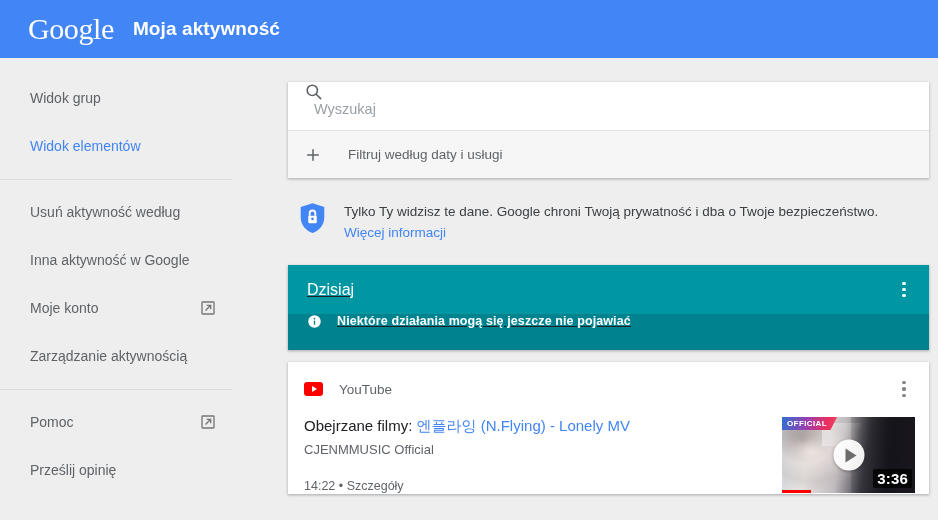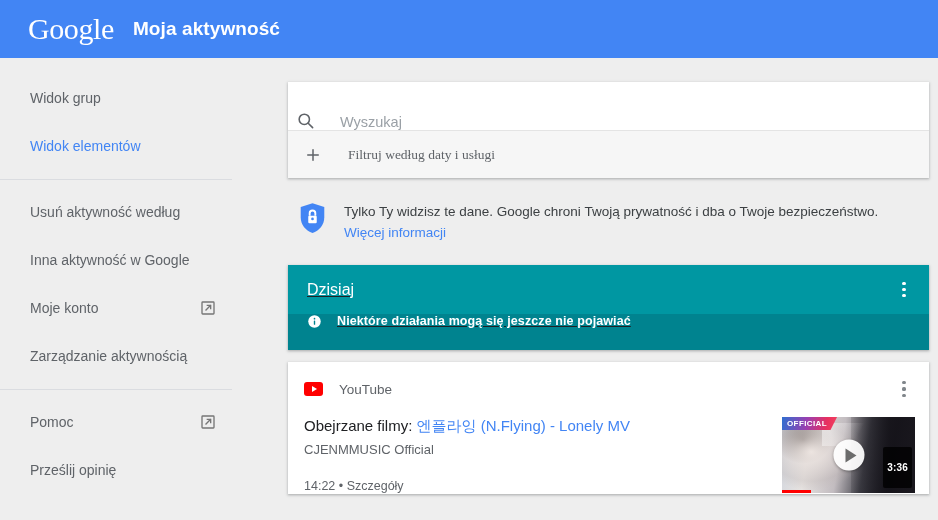--- a/index.html
+++ b/index.html
@@ -89,40 +89,40 @@
   .card {
     background: #ffffff;
     box-shadow: 0 1px 2px rgba(60,64,67,0.28), 0 1px 3px 1px rgba(60,64,67,0.10);
     width: 641px;
   }
 
   
   .search-card { margin-bottom: 0; }
   .search-row {
     display: flex;
-    align-items: flex-end;
+    align-items: flex-start;
     height: 48px;
-    padding: 0 0 0 8px;
+    padding: 0 0 0 16px;
     background: #ffffff;
+    flex-direction: column;
   }
   .search-icon-wrap { width: 34px; display: flex; align-items: center; }
   .search-placeholder {
     font-size: 14.5px;
     color: #9aa0a6;
     padding-left: 10px;
   }
   .filter-row {
     display: flex;
     align-items: center;
     height: 48px;
     padding: 0 0 0 16px;
     background: #f6f6f6;
     border-top: 1px solid #e4e4e4;
     cursor: pointer;
-    font-family: Liberation Serif, serif;
   }
   .plus-wrap { width: 34px; display: flex; align-items: center; }
   .filter-label {
     font-size: 13.5px;
     color: #5f6368;
     padding-left: 10px;
   }
 
   
   .privacy {
@@ -315,23 +315,23 @@
     border-top: 7px solid transparent;
     border-bottom: 7px solid transparent;
     margin-left: 4px;
     display: block;
   }
   .thumb-dur {
     position: absolute;
     right: 3px; bottom: 5px;
     background: rgba(0,0,0,0.78);
     color: #ffffff;
-    font-size: 10px;
+    font-size: 15px;
     font-weight: 700;
-    padding: 15px 4px;
+    padding: 1px 4px;
     border-radius: 2px;
     letter-spacing: 0.2px;
   }
   .thumb-progress {
     position: absolute;
     left: 0; bottom: 0;
     height: 3px;
     background: #ff0000;
   }
 </style>

